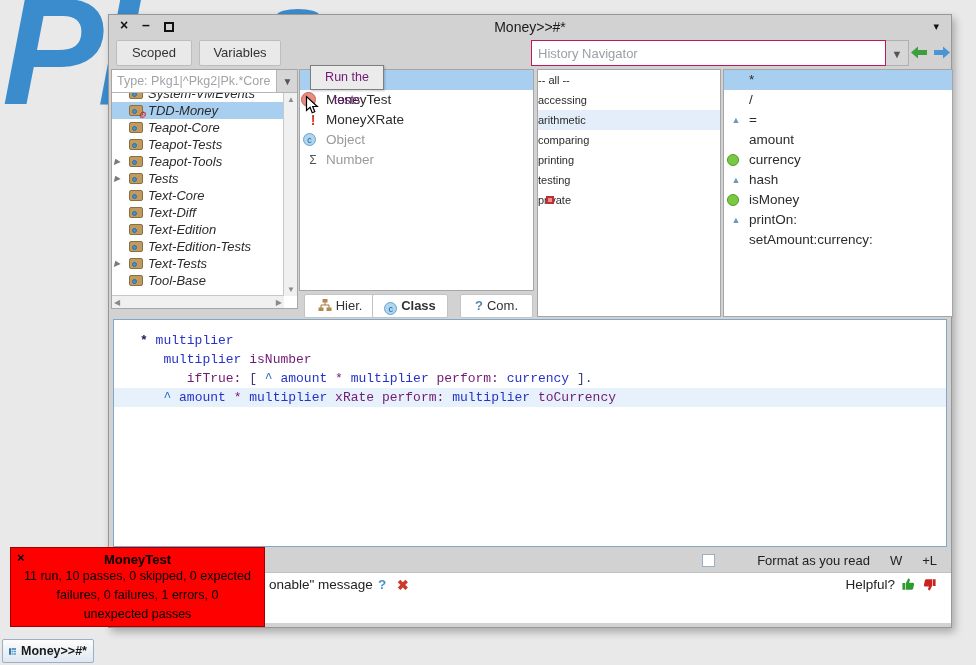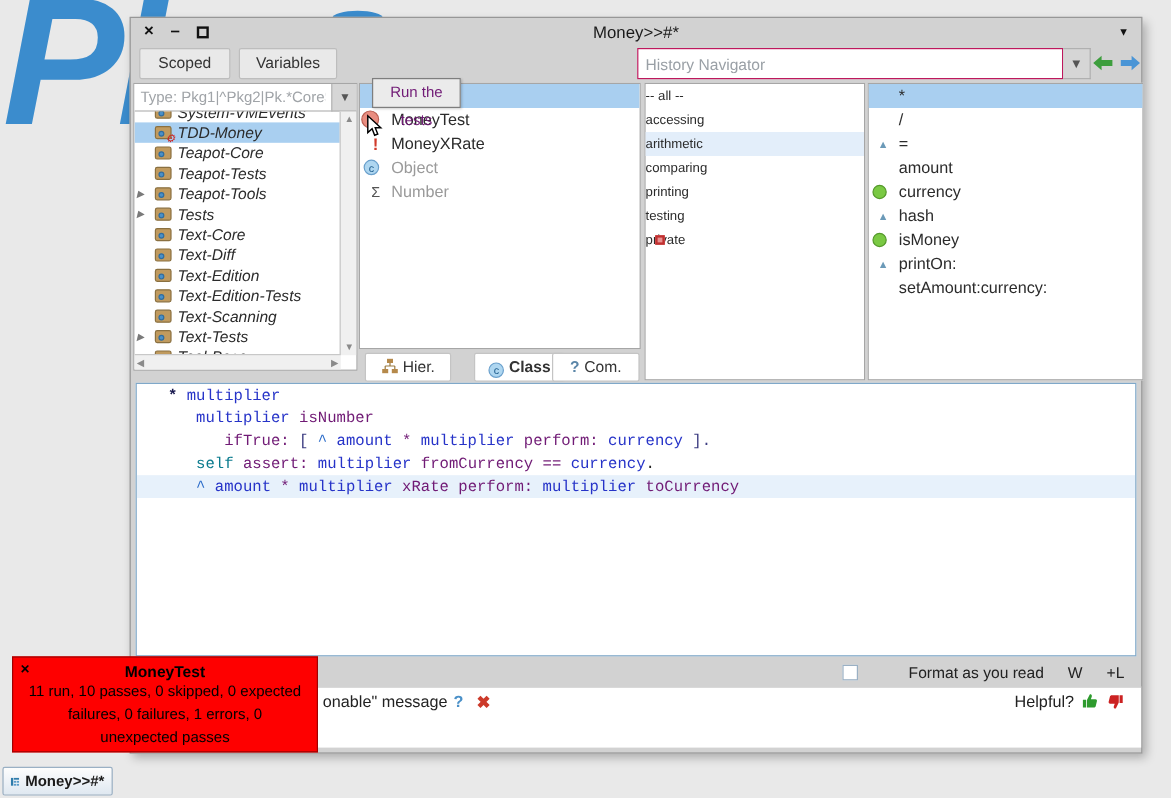--- a/index.html
+++ b/index.html
@@ -62,37 +62,37 @@
   .cicon { position:absolute; left:4px; top:0; width:18px; text-align:center; }
   .bang { color:#d03a2a; font-weight:bold; font-size:14px; }
   .runcircle { position:absolute; left:1px; top:2px; width:15px; height:15px; border-radius:50%; background:#e98d80; border:1px solid #bb6054; }
   .ccircle { position:absolute; left:3px; top:3px; width:13px; height:13px; border-radius:50%; background:#aed6f0; border:1px solid #6aa0cc; font-size:9px; line-height:13px; text-align:center; color:#1a5a8a; }
   .sigma { color:#555; font-size:12px; }
 
   .cls-btns { position:absolute; left:190px; top:278px; width:235px; height:26px; }
   .cbtn { position:absolute; top:1px; height:24px; background:#ffffff; border:1px solid #c4c4c4; border-radius:2px; font-size:13px; color:#333; text-align:center; line-height:22px; }
   .cbtn .ci { margin-right:4px; }
   .cbtn-hier { left:5px; width:72px; }
-  .cbtn-class { left:96px; width:76px; font-weight:bold; }
+  .cbtn-class { left:73px; width:76px; font-weight:bold; }
   .cbtn-com { left:161px; width:73px; font-weight:normal; }
   .qmark { color:#5b86a8; font-weight:bold; }
   .cbtn .mini-c { display:inline-block; width:13px; height:13px; border-radius:50%; background:#aed6f0; border:1px solid #6aa0cc; font-size:9px; line-height:12px; text-align:center; color:#1a5a8a; vertical-align:-2px; font-weight:normal; }
 
   .trow { position:relative; height:20px; line-height:20px; font-size:11px; white-space:nowrap; }
   .trow.sel-soft { background:#e3eefa; }
   .redsq { position:absolute; left:8px; top:6px; width:8px; height:8px; background:#e89090; border:2px solid #c03030; }
 
   .mrow { position:relative; height:20px; line-height:20px; font-size:13.5px; padding-left:25px; white-space:nowrap; }
   .mrow.sel { background:#a9cff0; }
   .micon { position:absolute; left:3px; top:0; width:18px; text-align:center; line-height:20px; }
   .ovr { color:#6b9ab8; font-size:9px; }
   .gdot { position:absolute; left:3px; top:4px; width:12px; height:12px; border-radius:50%; background:#7ac943; border:1px solid #55992b; }
 
   
-  .editor { position:absolute; left:4px; top:304px; width:834px; height:228px; background:#fff; border:1px solid #7fa8c9; overflow:hidden; }
+  .editor { position:absolute; left:4px; top:304px; width:834px; height:228px; background:#fff; border:1px solid #7fa8c9; overflow:hidden; padding-top:11px; }
   .code-line { white-space:pre; font-family:"Liberation Mono","DejaVu Sans Mono",monospace; font-size:13px; line-height:19px; padding-left:26px; color:#222; }
   .code-line.hl { background:#e7f1fb; }
   [data-c="var"]  { color:#2633c8; }
   [data-c="msg"]  { color:#701a75; }
   [data-c="sel"]  { color:#17174d; font-weight:bold; }
   [data-c="self"] { color:#0b7b8e; }
   [data-c="ret"]  { color:#2a6bc9; }
   [data-c="brk"]  { color:#3b3b80; }
   [data-c="plain"]{ color:#222; }
 
@@ -158,21 +158,20 @@
         <div class="prow"><span class="pkgicon"><span class="pdot"></span></span><span class="plbl">System-VMEvents</span></div>
         <div class="prow sel"><span class="pkgicon"><span class="pdot"></span><span class="pgear">⚙</span></span><span class="plbl">TDD-Money</span></div>
         <div class="prow"><span class="pkgicon"><span class="pdot"></span></span><span class="plbl">Teapot-Core</span></div>
         <div class="prow"><span class="pkgicon"><span class="pdot"></span></span><span class="plbl">Teapot-Tests</span></div>
         <div class="prow"><span class="pexp">▶</span><span class="pkgicon"><span class="pdot"></span></span><span class="plbl">Teapot-Tools</span></div>
         <div class="prow"><span class="pexp">▶</span><span class="pkgicon"><span class="pdot"></span></span><span class="plbl">Tests</span></div>
         <div class="prow"><span class="pkgicon"><span class="pdot"></span></span><span class="plbl">Text-Core</span></div>
         <div class="prow"><span class="pkgicon"><span class="pdot"></span></span><span class="plbl">Text-Diff</span></div>
         <div class="prow"><span class="pkgicon"><span class="pdot"></span></span><span class="plbl">Text-Edition</span></div>
         <div class="prow"><span class="pkgicon"><span class="pdot"></span></span><span class="plbl">Text-Edition-Tests</span></div>
-        <div class="prow"><span class="pkgicon"><span class="pdot"></span></span><span class="plbl">Text-Scanning</span></div>
         <div class="prow"><span class="pexp">▶</span><span class="pkgicon"><span class="pdot"></span></span><span class="plbl">Text-Tests</span></div>
         <div class="prow"><span class="pkgicon"><span class="pdot"></span></span><span class="plbl">Tool-Base</span></div>
       </div>
     </div>
     <div class="vscroll">
       <span class="sarrow" style="left:3px; top:2px;">▲</span>
       <span class="sarrow" style="left:3px; bottom:2px;">▼</span>
     </div>
     <div class="hscroll">
       <span class="sarrow" style="left:2px; top:2px;">◀</span>
@@ -220,21 +219,20 @@
     <div class="mrow"><span class="micon ovr">▲</span><span>hash</span></div>
     <div class="mrow"><span class="gdot"></span><span>isMoney</span></div>
     <div class="mrow"><span class="micon ovr">▲</span><span>printOn:</span></div>
     <div class="mrow"><span>setAmount:currency:</span></div>
   </div>
 
   <div class="editor" id="code-area">
       <div class="code-line"><span data-c="sel">* </span><span data-c="var">multiplier</span></div>
       <div class="code-line"><span data-c="plain">   </span><span data-c="var">multiplier</span><span data-c="plain"> </span><span data-c="msg">isNumber</span></div>
       <div class="code-line"><span data-c="plain">      </span><span data-c="msg">ifTrue:</span><span data-c="brk"> [ </span><span data-c="ret">^</span><span data-c="plain"> </span><span data-c="var">amount</span><span data-c="msg"> * </span><span data-c="var">multiplier</span><span data-c="plain"> </span><span data-c="msg">perform:</span><span data-c="plain"> </span><span data-c="var">currency</span><span data-c="plain"> </span><span data-c="brk">].</span></div>
-      <div class="code-line"><span data-c="plain">   </span><span data-c="self">self</span><span data-c="plain"> </span><span data-c="msg">assert:</span><span data-c="plain"> </span><span data-c="var">multiplier</span><span data-c="plain"> </span><span data-c="msg">fromCurrency</span><span data-c="msg"> == </span><span data-c="var">currency</span><span data-c="plain">.</span></div>
       <div class="code-line hl"><span data-c="plain">   </span><span data-c="ret">^</span><span data-c="plain"> </span><span data-c="var">amount</span><span data-c="msg"> * </span><span data-c="var">multiplier</span><span data-c="plain"> </span><span data-c="msg">xRate</span><span data-c="plain"> </span><span data-c="msg">perform:</span><span data-c="plain"> </span><span data-c="var">multiplier</span><span data-c="plain"> </span><span data-c="msg">toCurrency</span></div>
     </div>
 
   <div class="ed-status">
     <span class="chkbox"></span>
     <span class="fmt-label">Format as you read</span>
     <span class="wlbl">W</span>
     <span class="llbl">+L</span>
   </div>
 

